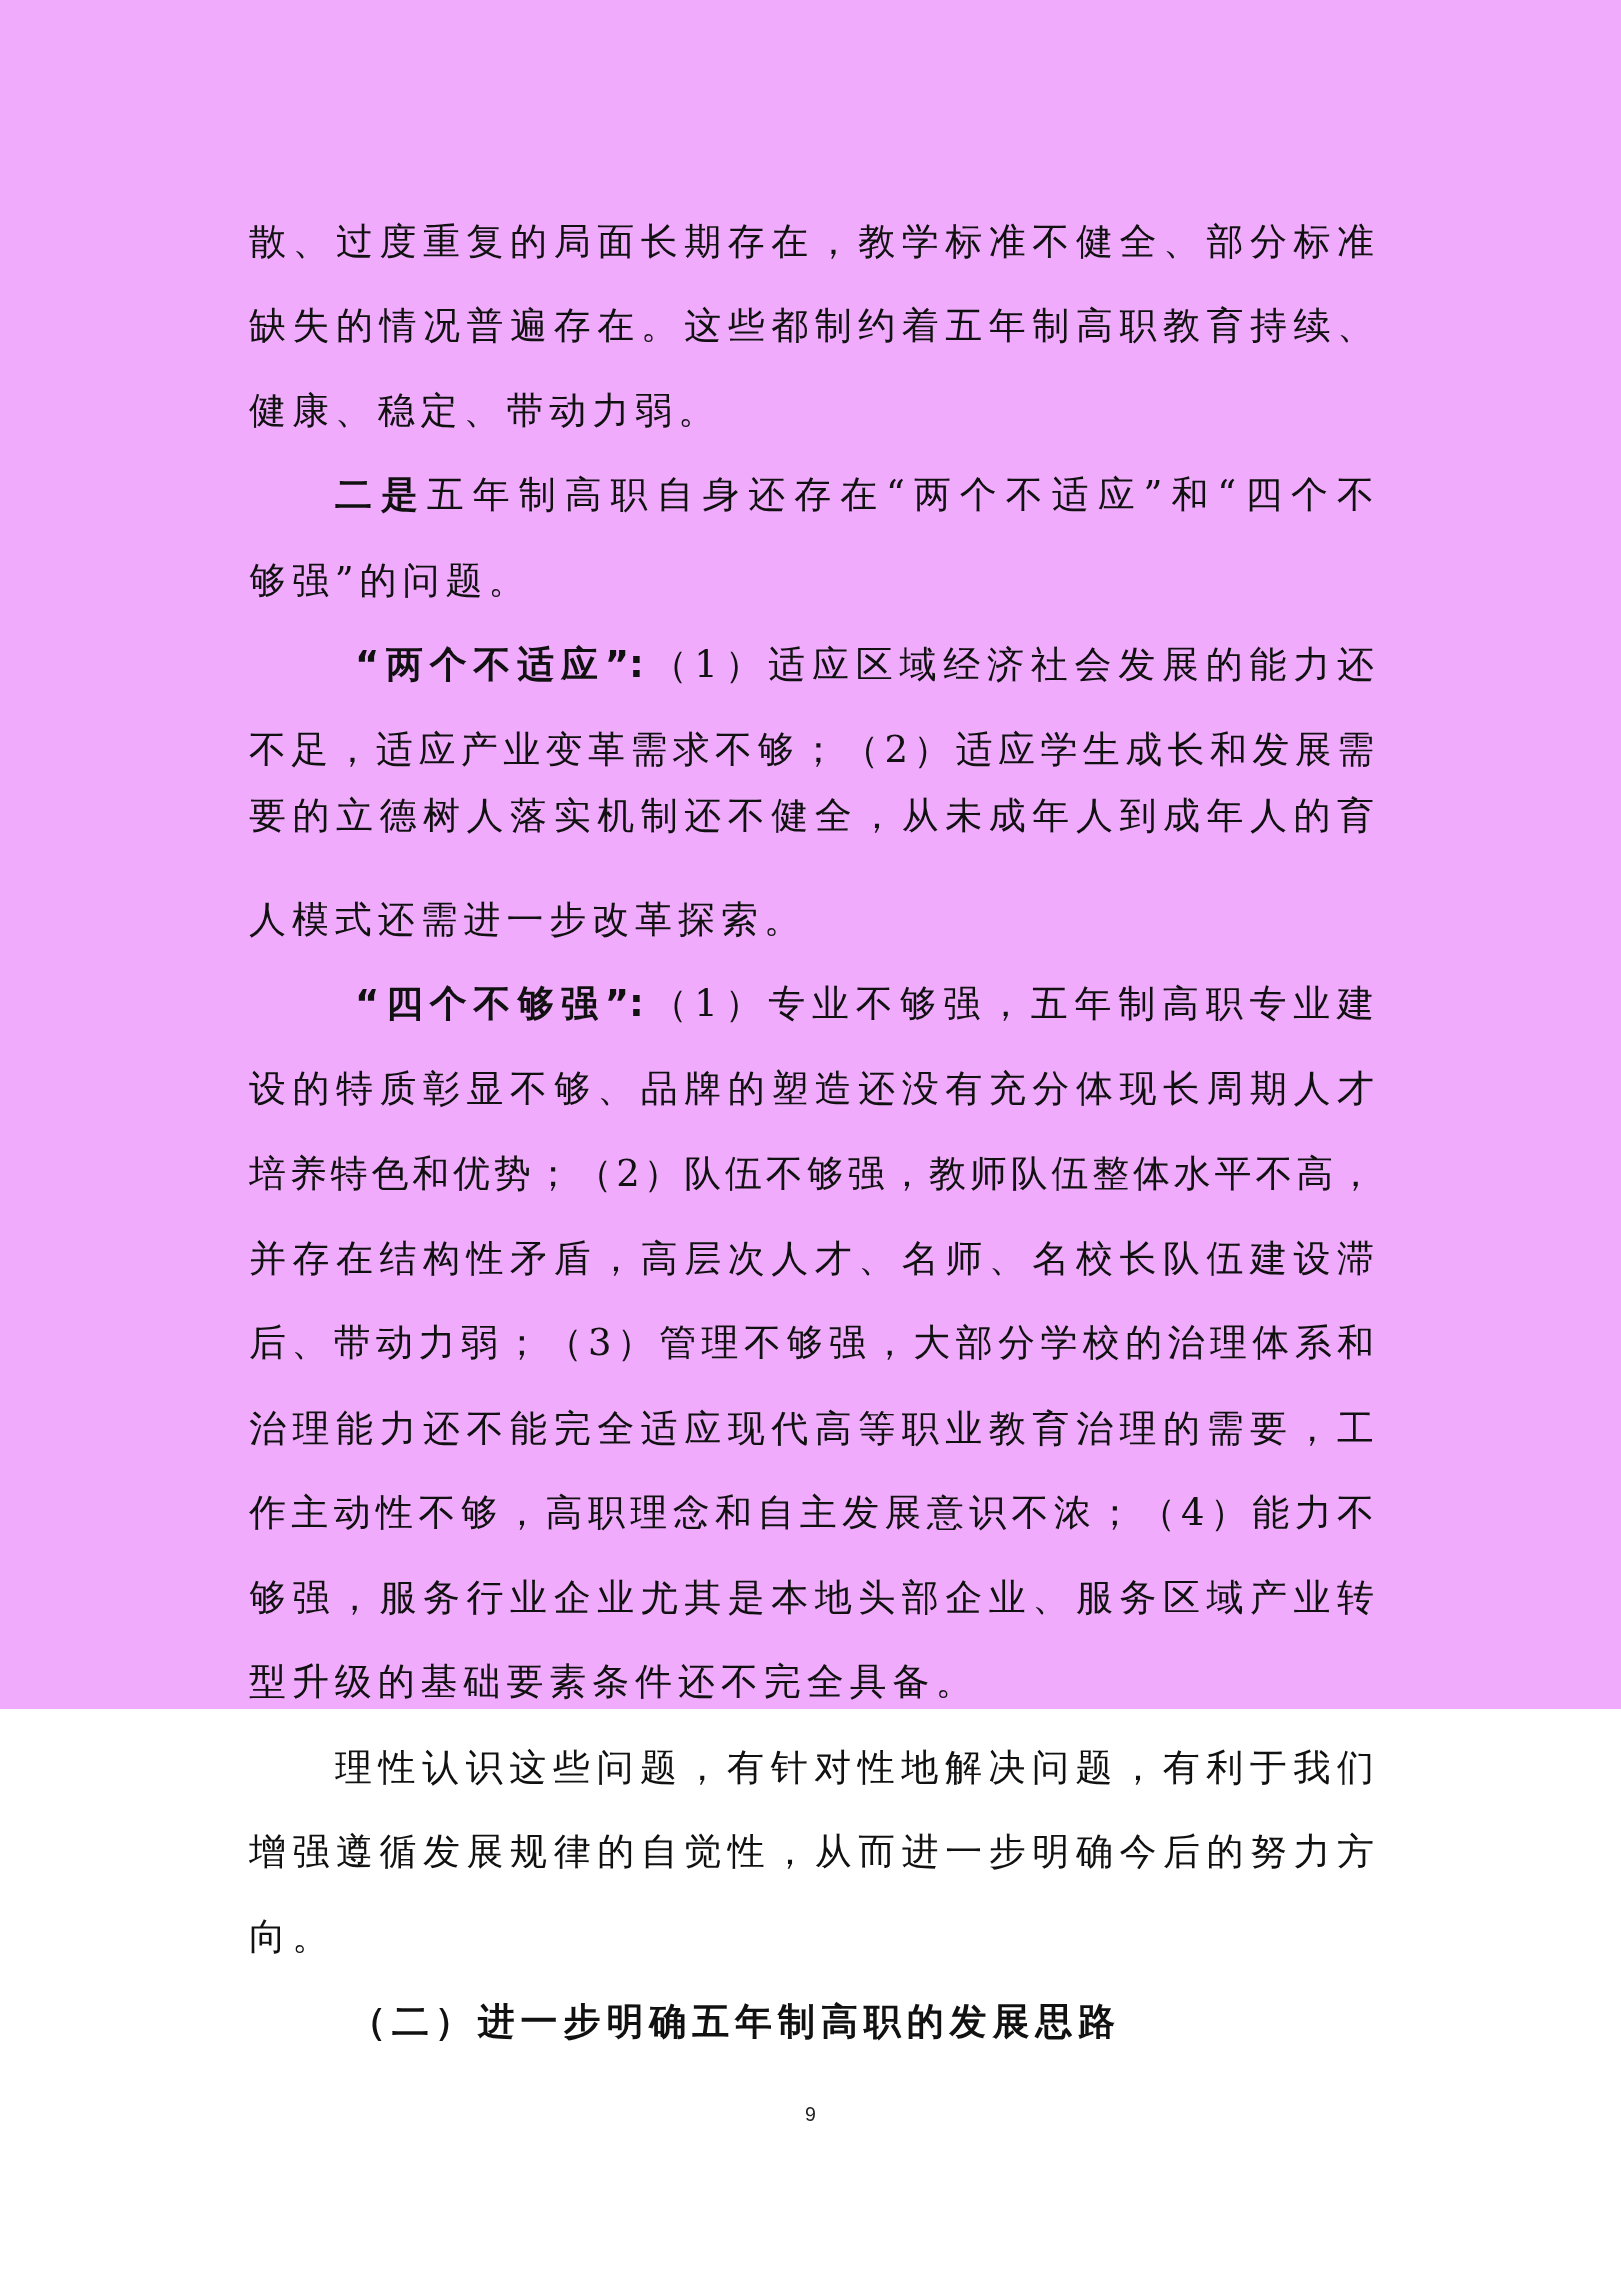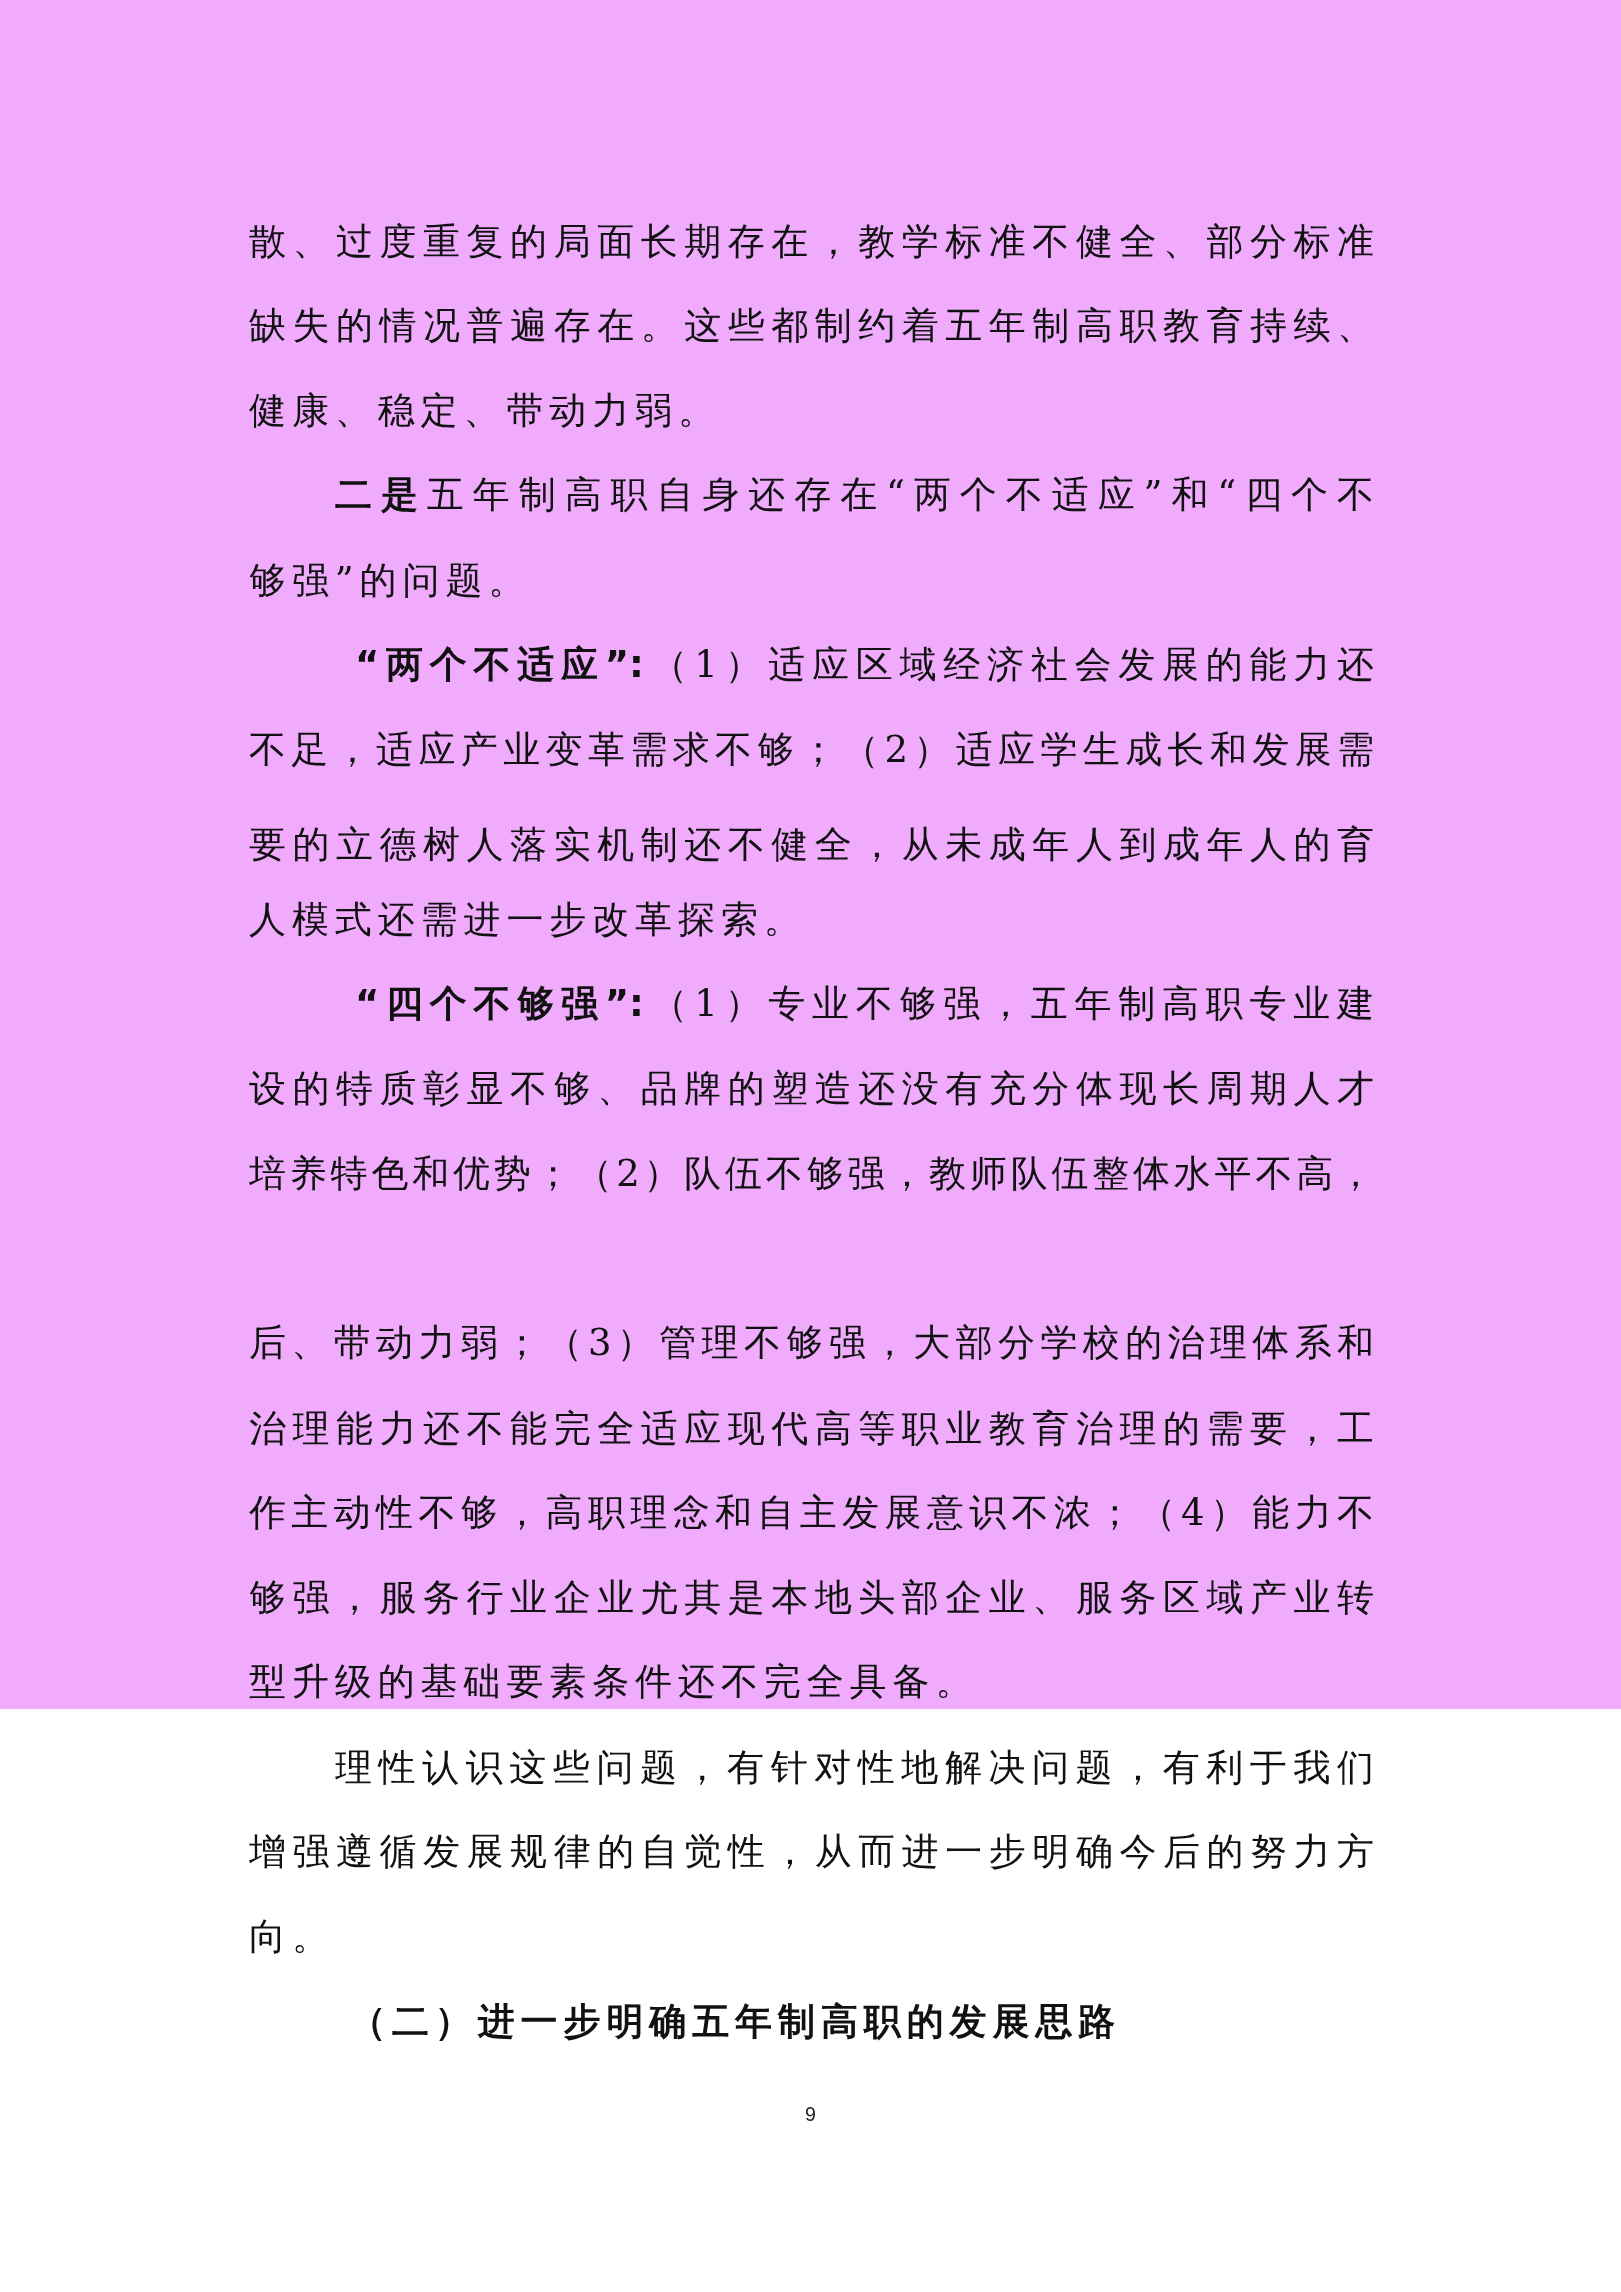--- a/index.html
+++ b/index.html
@@ -75,26 +75,27 @@
 
   <div class="line" style="top:220px">散、过度重复的局面长期存在，教学标准不健全、部分标准</div>
   <div class="line" style="top:304px">缺失的情况普遍存在。这些都制约着五年制高职教育持续、</div>
   <div class="line last" style="top:389px">健康、稳定、带动力弱。</div>
 
   <div class="line indent2" style="top:473px"><span class="b">二是</span><span>五年制高职自身还存在“两个不适应”和“四个不</span></div>
   <div class="line last" style="top:559px">够强”的问题。</div>
 
   <div class="line indent2b" style="top:643px"><span class="b">“两个不适应”:</span><span>（1）适应区域经济社会发展的能力还</span></div>
   <div class="line" style="top:728px">不足，适应产业变革需求不够；（2）适应学生成长和发展需</div>
-  <div class="line" style="top:823px">要的立德树人落实机制还不健全，从未成年人到成年人的育</div>
+  <div class="line" style="top:794px">要的立德树人落实机制还不健全，从未成年人到成年人的育</div>
   <div class="line last" style="top:898px">人模式还需进一步改革探索。</div>
 
   <div class="line indent2b" style="top:982px"><span class="b">“四个不够强”:</span><span>（1）专业不够强，五年制高职专业建</span></div>
   <div class="line" style="top:1067px">设的特质彰显不够、品牌的塑造还没有充分体现长周期人才</div>
   <div class="line" style="top:1152px">培养特色和优势；（2）队伍不够强，教师队伍整体水平不高，</div>
+  <div class="line" style="top:1237px">并存在结构性矛盾，高层次人才、名师、名校长队伍建设滞</div>
   <div class="line" style="top:1321px">后、带动力弱；（3）管理不够强，大部分学校的治理体系和</div>
   <div class="line" style="top:1407px">治理能力还不能完全适应现代高等职业教育治理的需要，工</div>
   <div class="line" style="top:1491px">作主动性不够，高职理念和自主发展意识不浓；（4）能力不</div>
   <div class="line" style="top:1576px">够强，服务行业企业尤其是本地头部企业、服务区域产业转</div>
   <div class="line last" style="top:1660px">型升级的基础要素条件还不完全具备。</div>
 
   <div class="line indent2" style="top:1746px">理性认识这些问题，有针对性地解决问题，有利于我们</div>
   <div class="line" style="top:1830px">增强遵循发展规律的自觉性，从而进一步明确今后的努力方</div>
   <div class="line last" style="top:1915px">向。</div>
 

